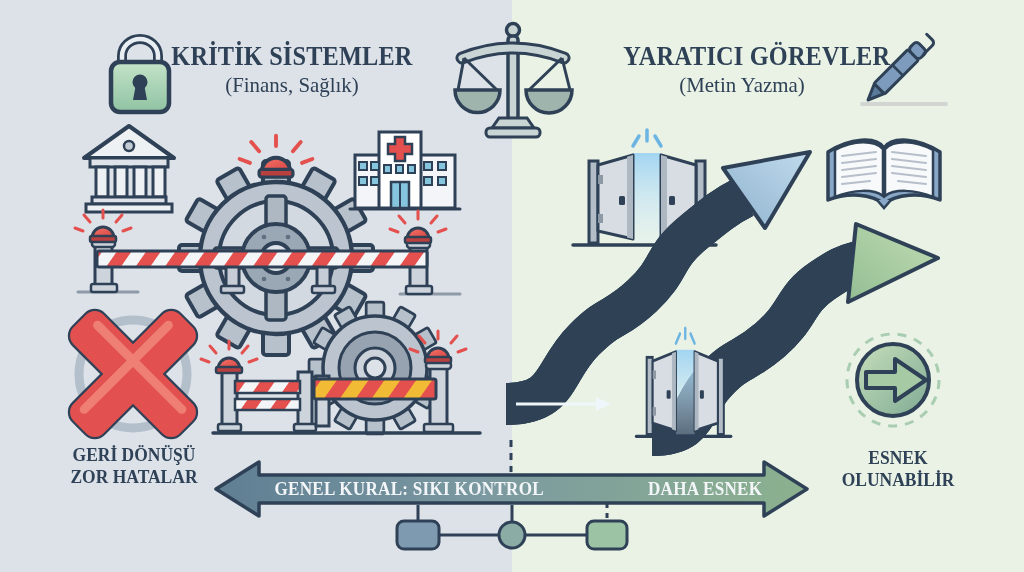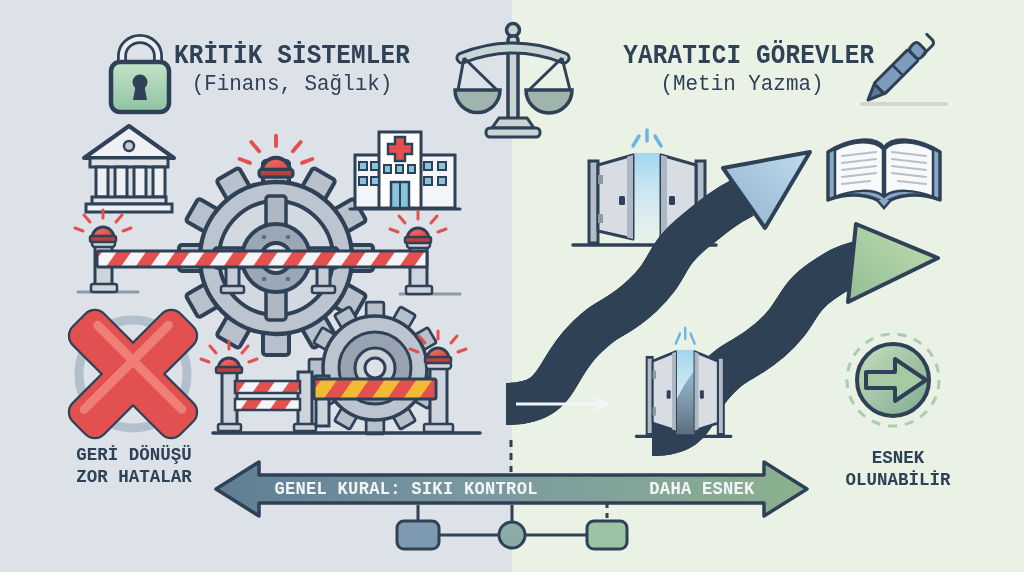--- a/index.html
+++ b/index.html
@@ -1,17 +1,17 @@
 <!DOCTYPE html>
 <html><head>
 <meta charset="utf-8">
 <style>
   html,body{margin:0;padding:0;background:#c8ccd2;}
   .canvas{position:relative;width:1024px;height:572px;overflow:hidden;
-          font-family:Liberation Mono, monospace;}
+          font-family:Liberation Serif, serif;}
   .canvas svg.art{position:absolute;left:0;top:0;}
   .txt{position:absolute;color:#2e4156;text-align:center;white-space:nowrap;}
   .title{font-size:27px;font-weight:bold;letter-spacing:.2px;transform:scaleX(.9);}
   .subtitle{font-size:22px;font-weight:500;transform:scaleX(.95);}
   .cap{font-size:19px;font-weight:bold;line-height:22px;transform:scaleX(.92);}
   .axis-label{font-size:19px;font-weight:bold;color:#f3f6f8;letter-spacing:.3px;transform:scaleX(.9);}
 </style>
 </head>
 <body>
 

